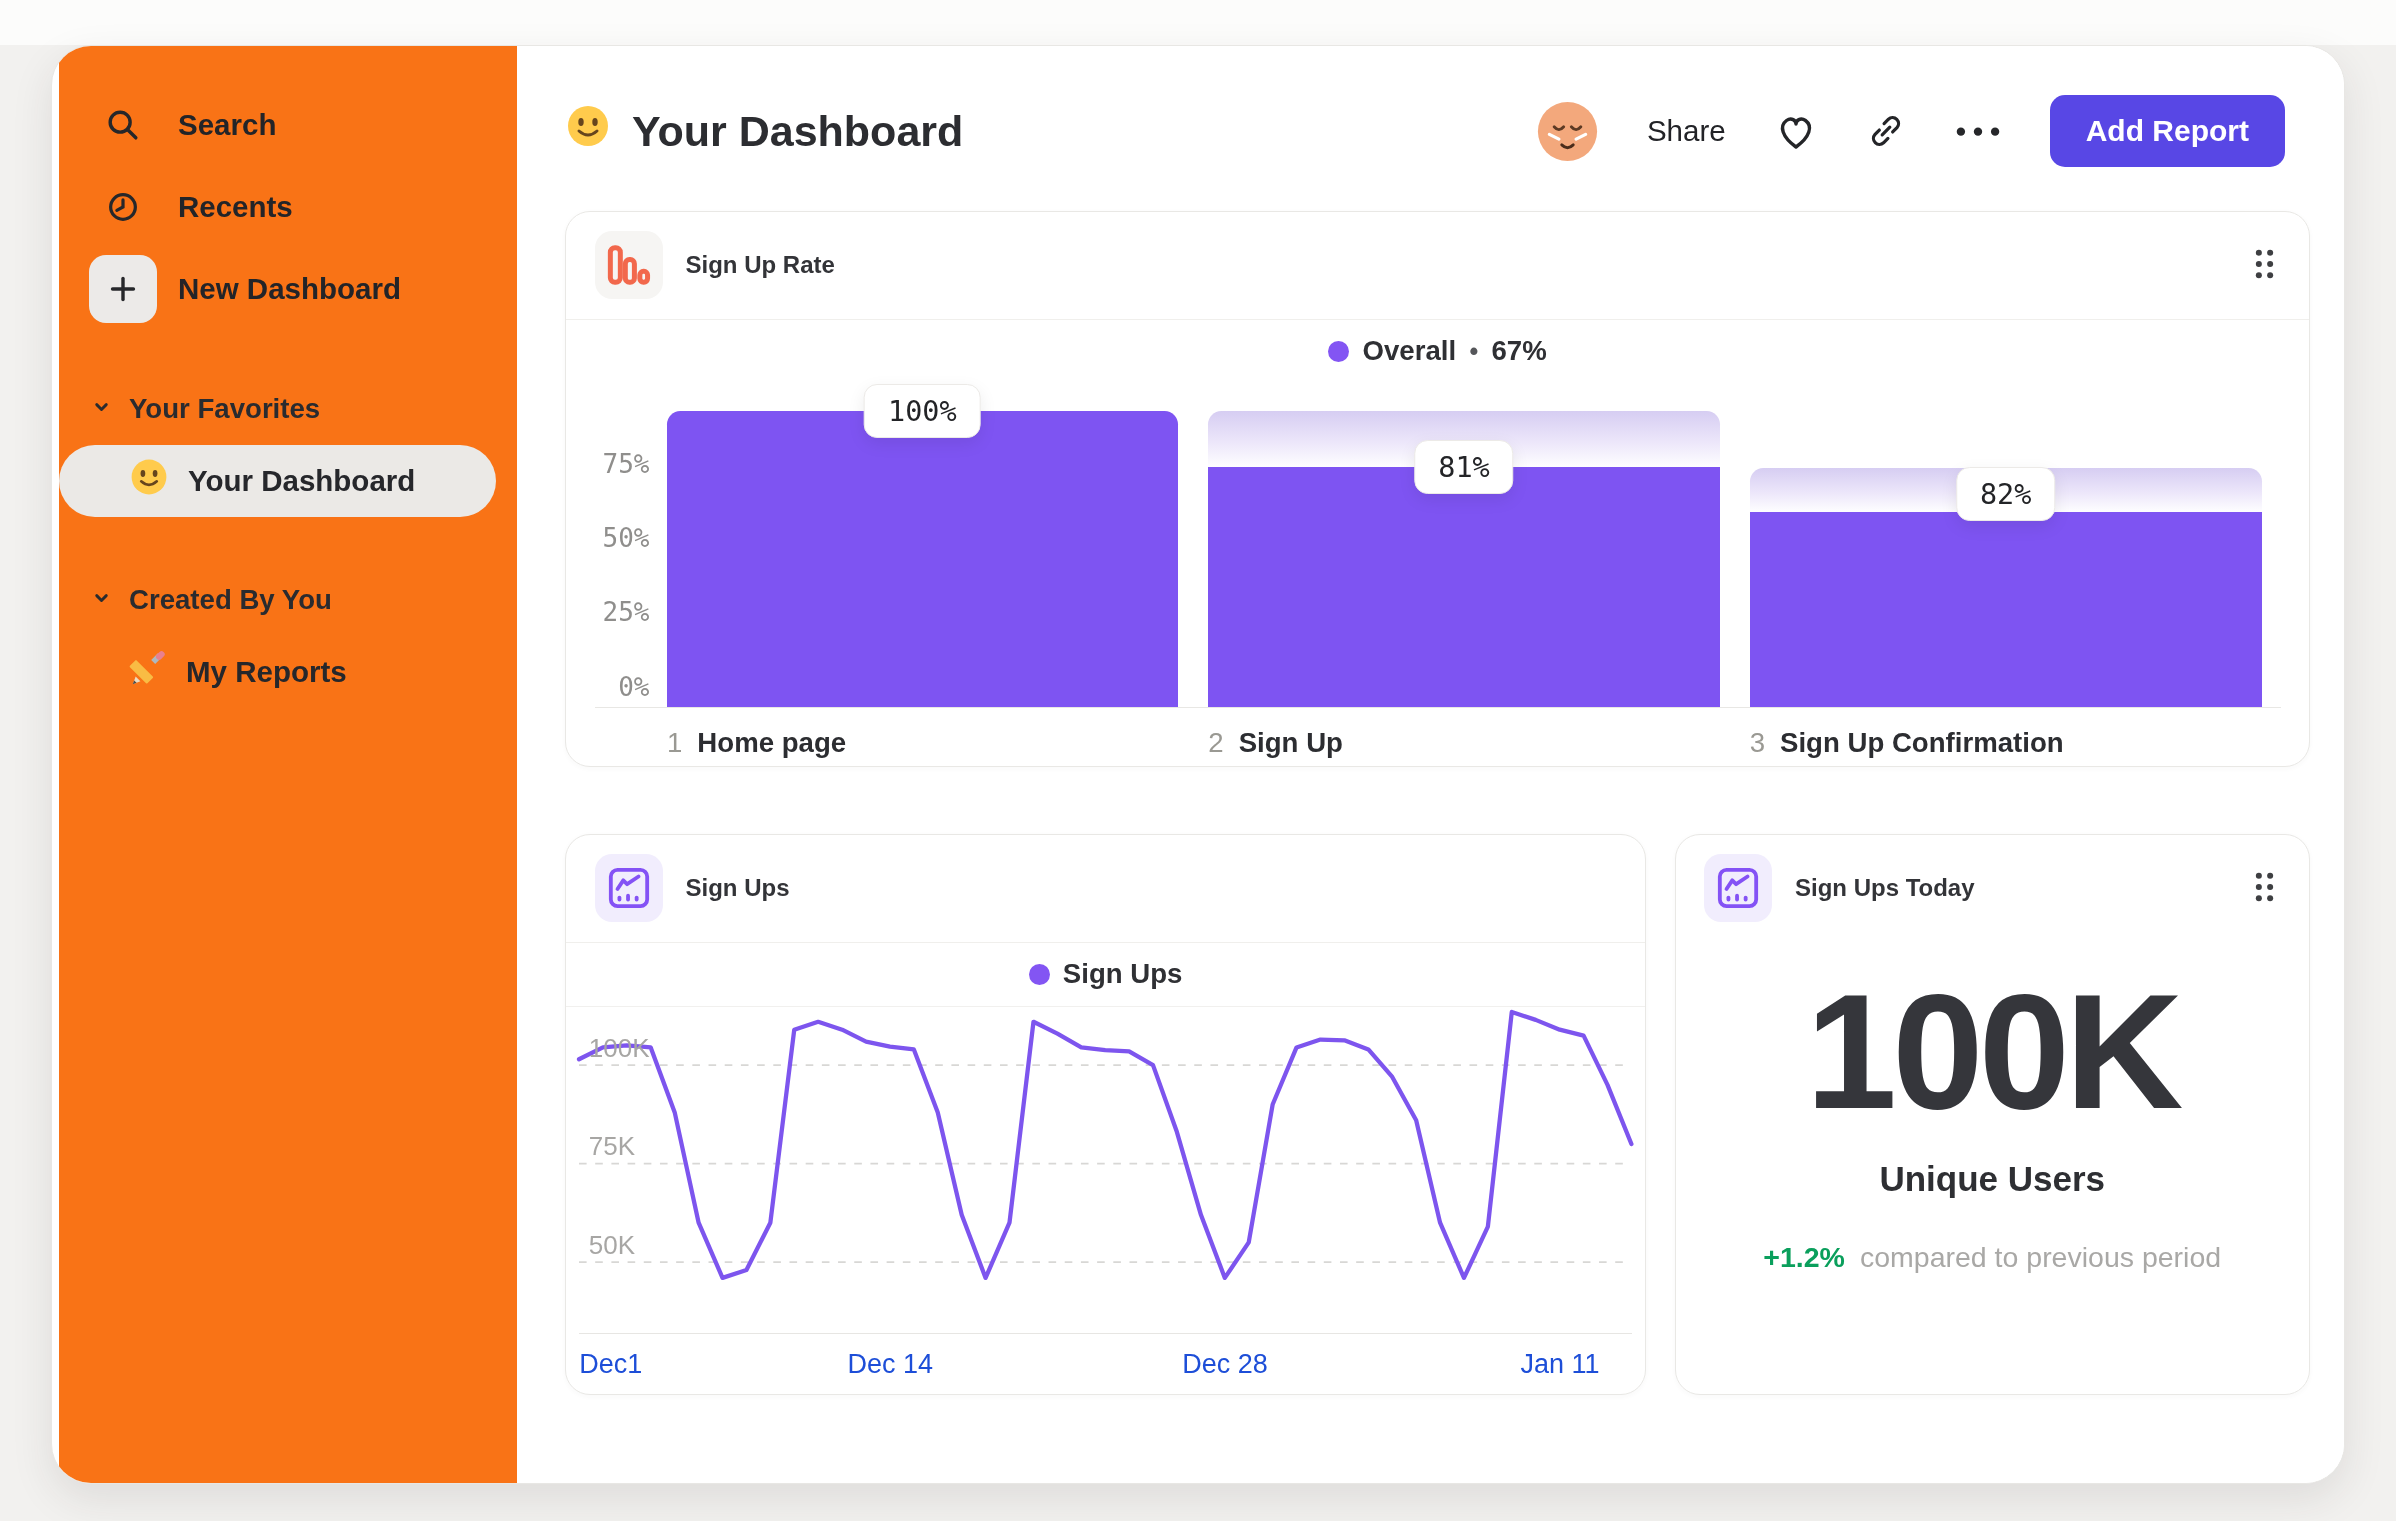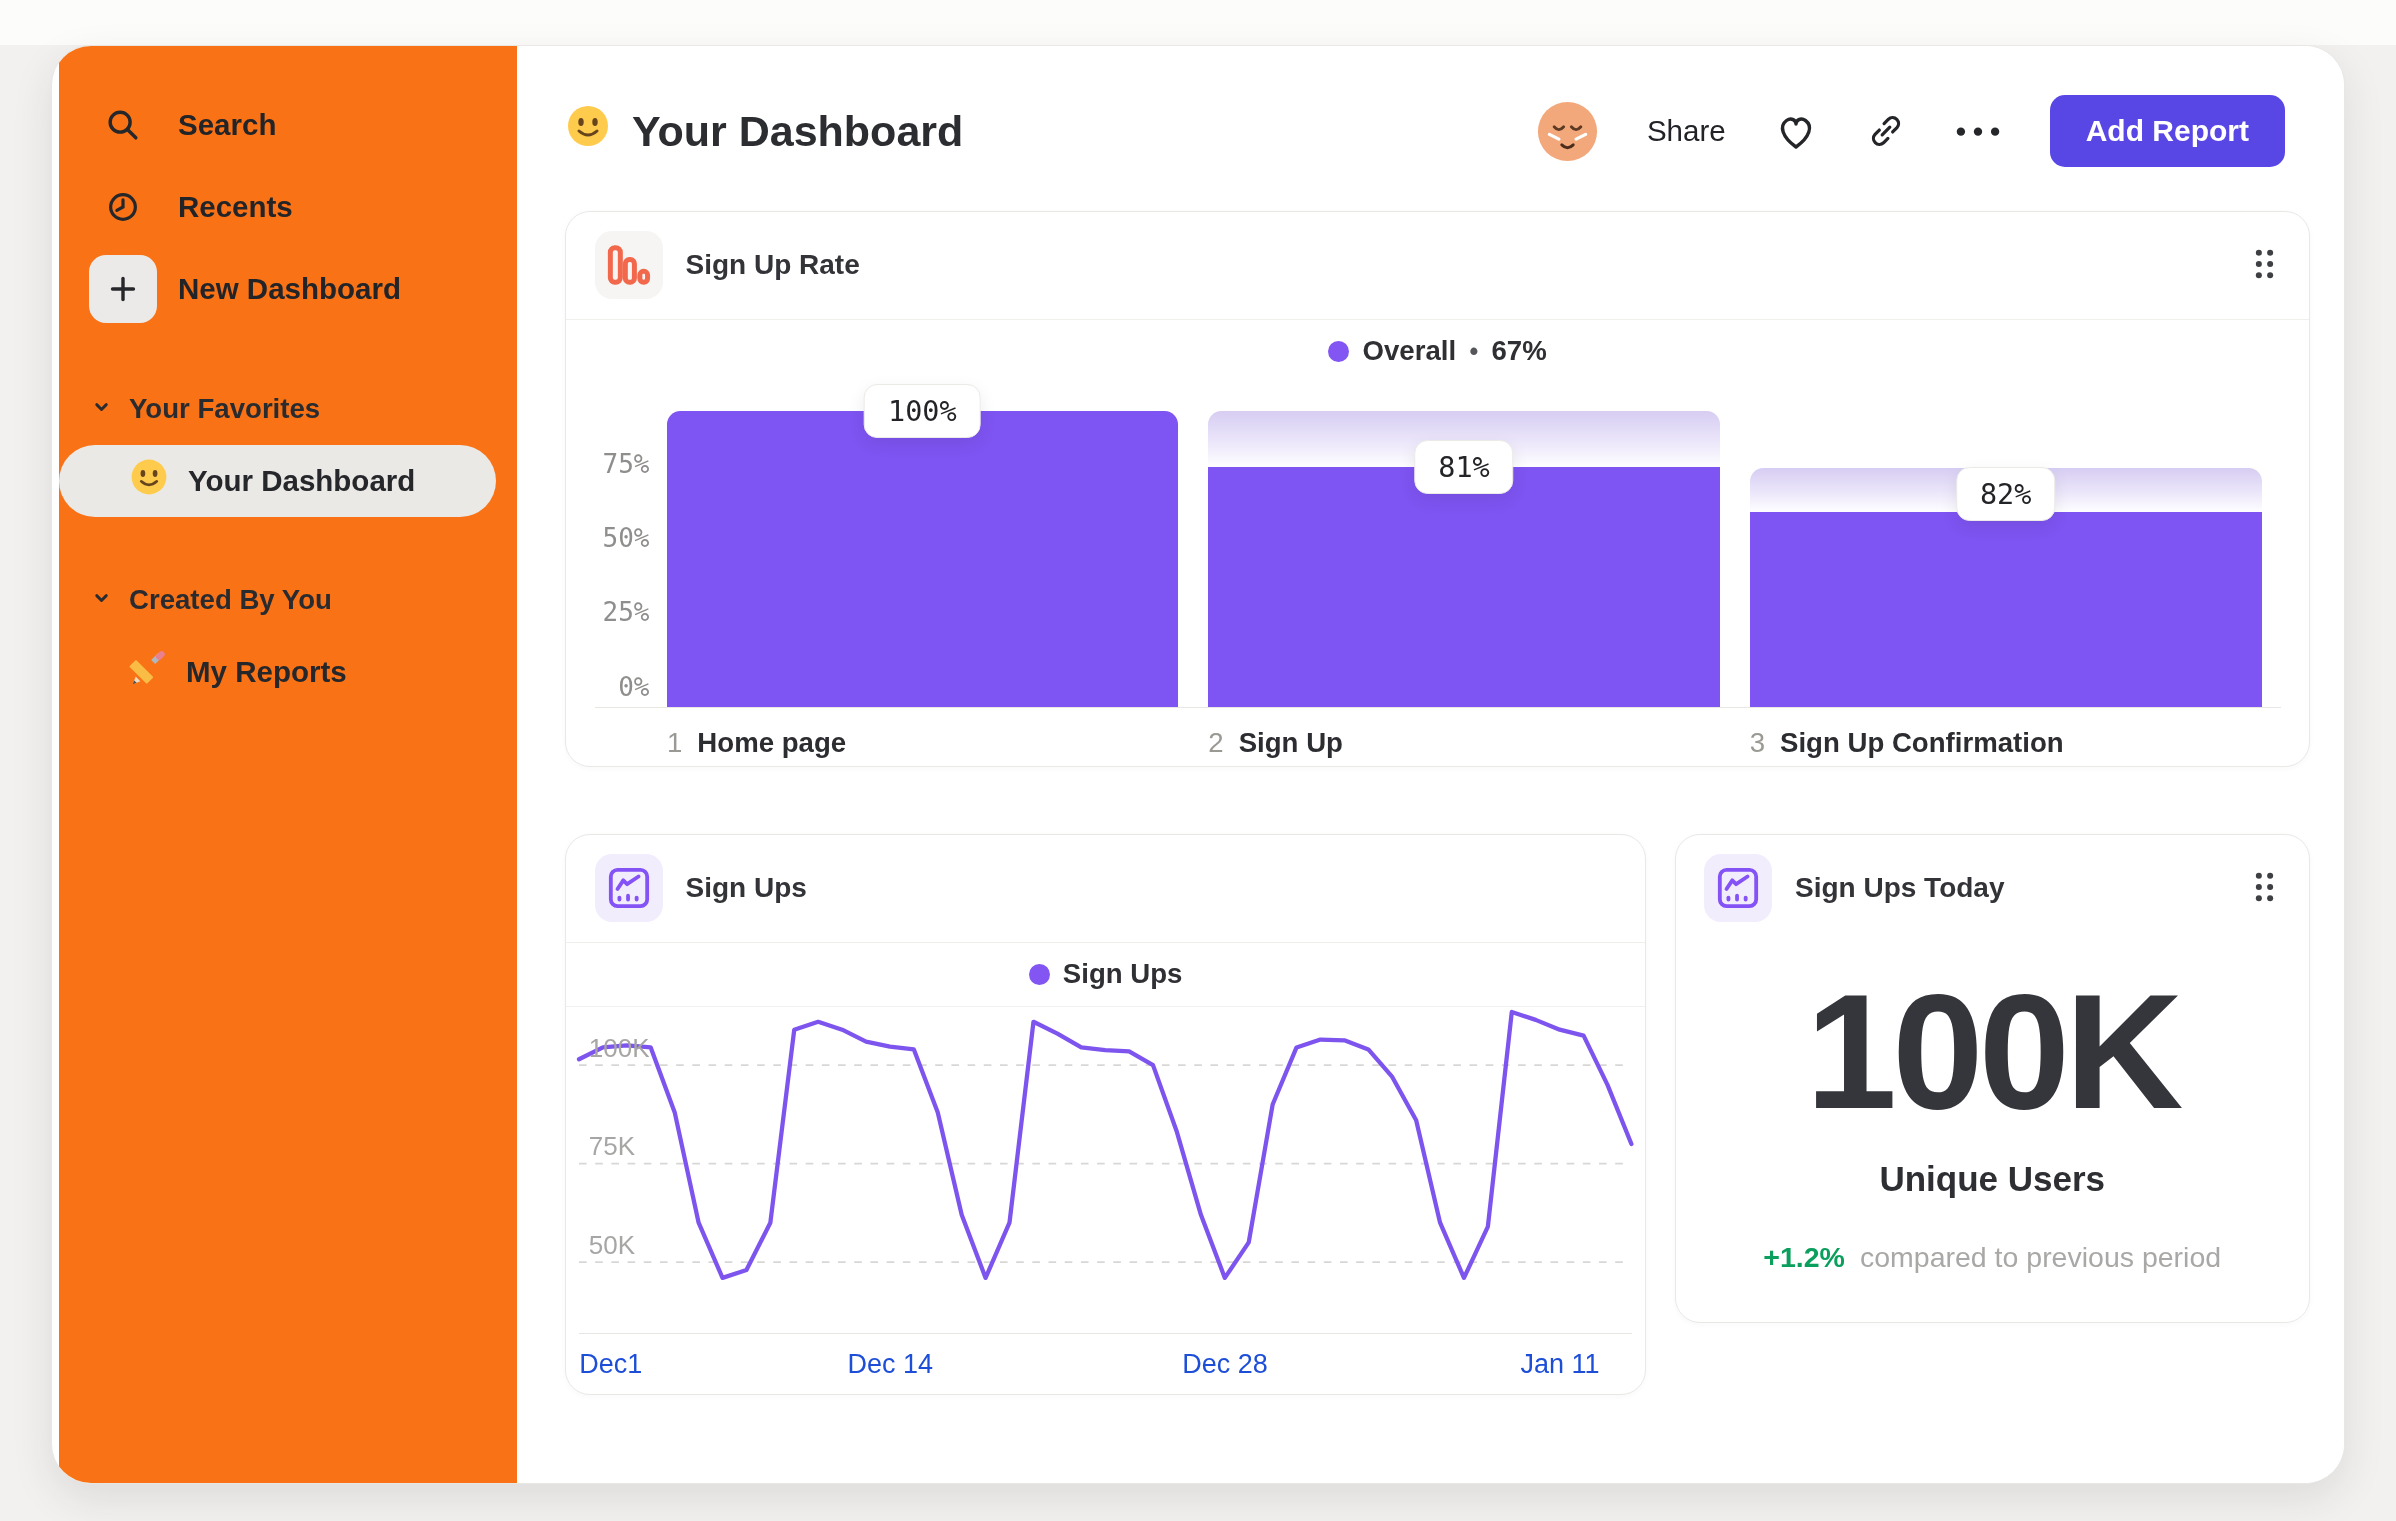--- a/index.html
+++ b/index.html
@@ -31,25 +31,25 @@
   .share-label{font-size:29.5px;font-weight:500;color:#222327;cursor:pointer;}
   .icon-btn{display:flex;align-items:center;cursor:pointer;}
   .add-report{height:72px;padding:0 36px;border:none;border-radius:15px;background:#5847e5;
     color:#fff;font-size:30px;font-weight:600;font-family:inherit;cursor:pointer;}
   
   .card{background:#fff;border:1.9px solid #e9e8e5;border-radius:25px;box-sizing:border-box;
     box-shadow:0 1.9px 5.7px rgba(60,55,50,.03);}
   .funnel-card{margin:0 34px 0 48px;height:556px;}
   .row2{display:flex;gap:28.5px;margin:67px 34px 0 48px;}
   .line-card{width:1081px;min-width:1081px;height:561px;}
-  .metric-card{flex:1;height:489px;}
+  .metric-card{flex:1;height:561px;}
   .card-head{height:107px;display:flex;align-items:center;gap:23px;padding:0 28.5px;
     border-bottom:1.9px solid #f0efec;}
   .metric-card .card-head{border-bottom:none;}
-  .head-title{font-size:28px;font-weight:700;color:#333438;flex:1;}
+  .head-title{font-size:24px;font-weight:700;color:#333438;flex:1;}
   .tile{width:68px;height:68px;border-radius:17px;display:flex;align-items:center;justify-content:center;}
   .tile.orange{background:#f6f5f3;}
   .tile.purple{background:#f1edfd;}
   .drag-handle{cursor:grab;padding:5.7px;}
   .legend-row{height:63px;display:flex;align-items:center;justify-content:center;gap:13.3px;
     font-size:27.6px;color:#2f3034;}
   .line-card .legend-row{border-bottom:1.9px solid #f1f0ee;}
   .legend-dot{width:21px;height:21px;border-radius:50%;background:#8355f3;}
   .legend-series{font-weight:600;}
   .legend-sep{color:#55565a;font-weight:700;font-size:25px;}

